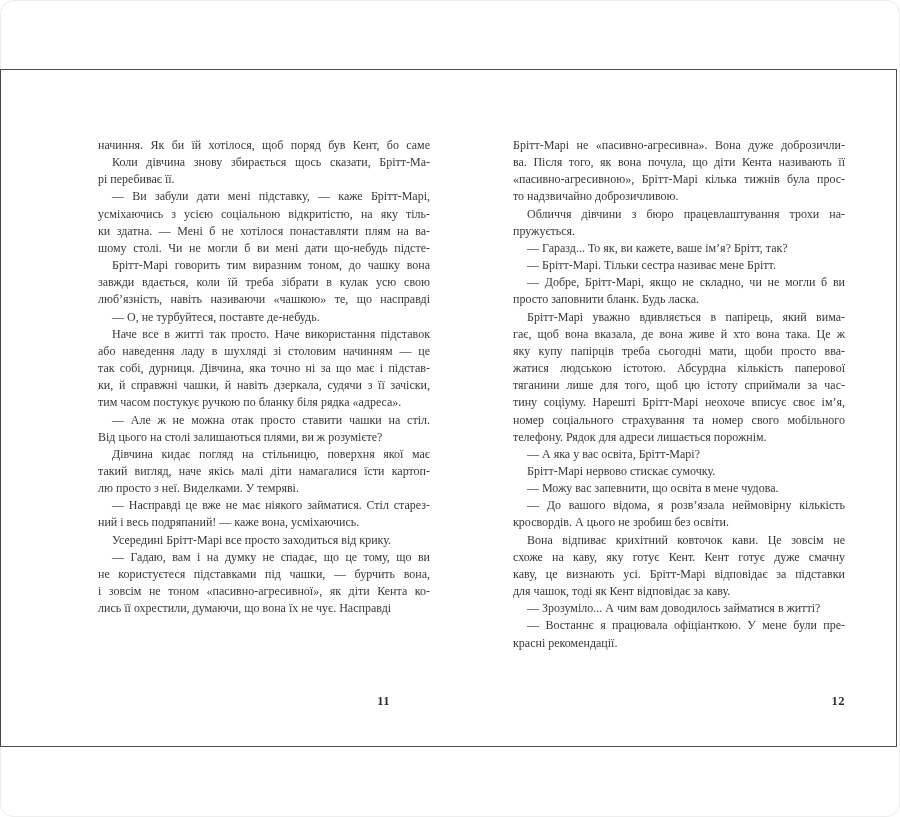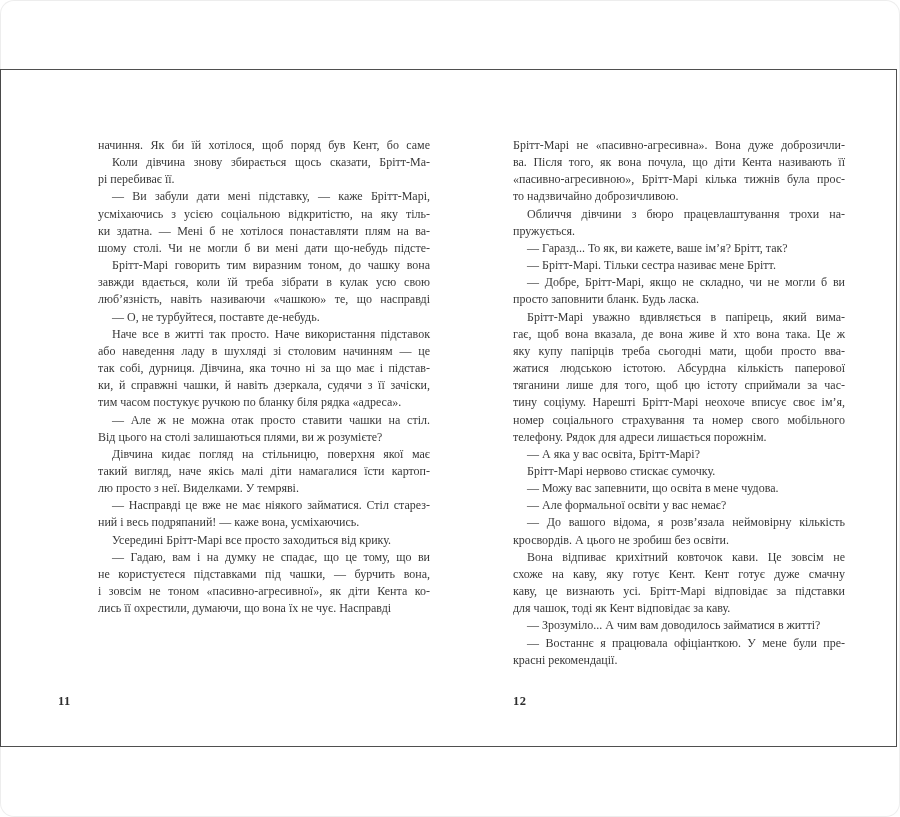--- a/index.html
+++ b/index.html
@@ -53,21 +53,21 @@
     text-align-last: justify;
     height: 17.16px;
     overflow: visible;
   }
   .ln.end { text-align-last: left; }
   .ln.ind { text-indent: 14px; }
   .page-number {
     position: absolute;
     top: 694px;
     width: 332px;
-    text-align: left;
+    text-align: right;
     font-size: 12.5px;
     font-weight: 600;
     letter-spacing: 0.5px;
     color: #2f2f2f;
     line-height: 14px;
   }
   .num-left  { left: 58px; }
   .num-right { left: 513px; }
 </style>
 </head>
@@ -163,23 +163,20 @@
       <div class="para">
         <div class="ln ind end">— А яка у вас освіта, Брітт-Марі?</div>
       </div>
       <div class="para">
         <div class="ln ind end">Брітт-Марі нервово стискає сумочку.</div>
       </div>
       <div class="para">
         <div class="ln ind end">— Можу вас запевнити, що освіта в мене чудова.</div>
       </div>
       <div class="para">
-        <div class="ln ind end">— Але формальної освіти у вас немає?</div>
-      </div>
-      <div class="para">
         <div class="ln ind">— До вашого відома, я розв’язала неймовірну кількість</div>
         <div class="ln end">кросвордів. А цього не зробиш без освіти.</div>
       </div>
       <div class="para">
         <div class="ln ind">Вона відпиває крихітний ковточок кави. Це зовсім не</div>
         <div class="ln">схоже на каву, яку готує Кент. Кент готує дуже смачну</div>
         <div class="ln">каву, це визнають усі. Брітт-Марі відповідає за підставки</div>
         <div class="ln end">для чашок, тоді як Кент відповідає за каву.</div>
       </div>
       <div class="para">

